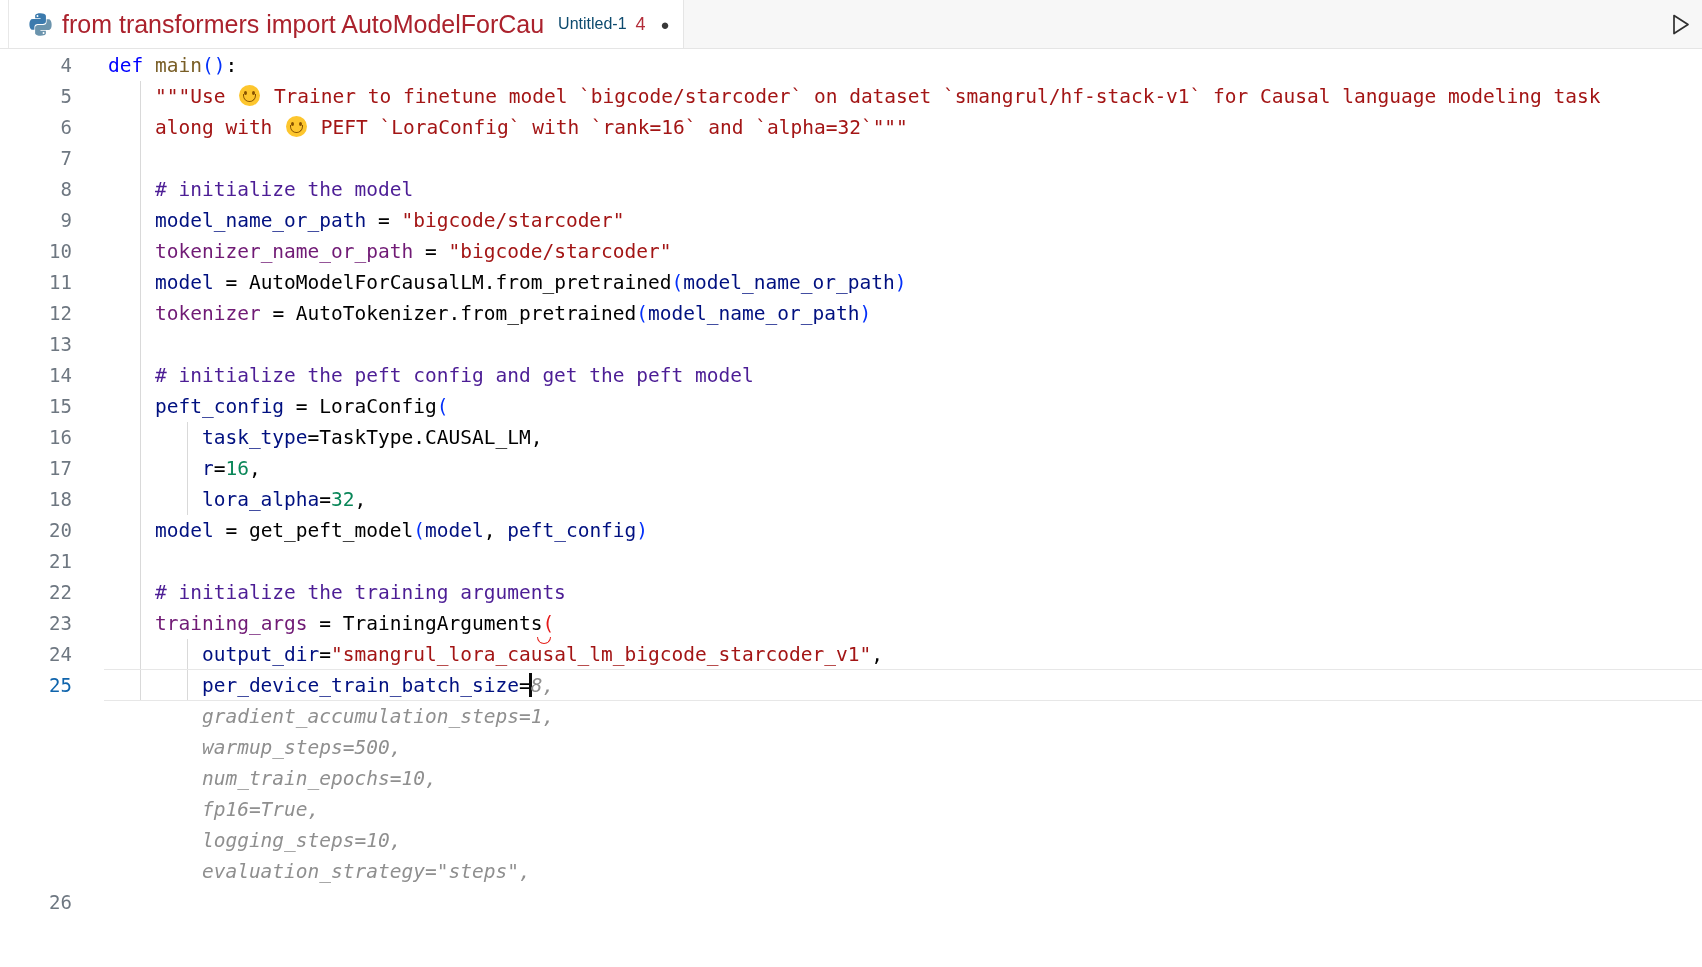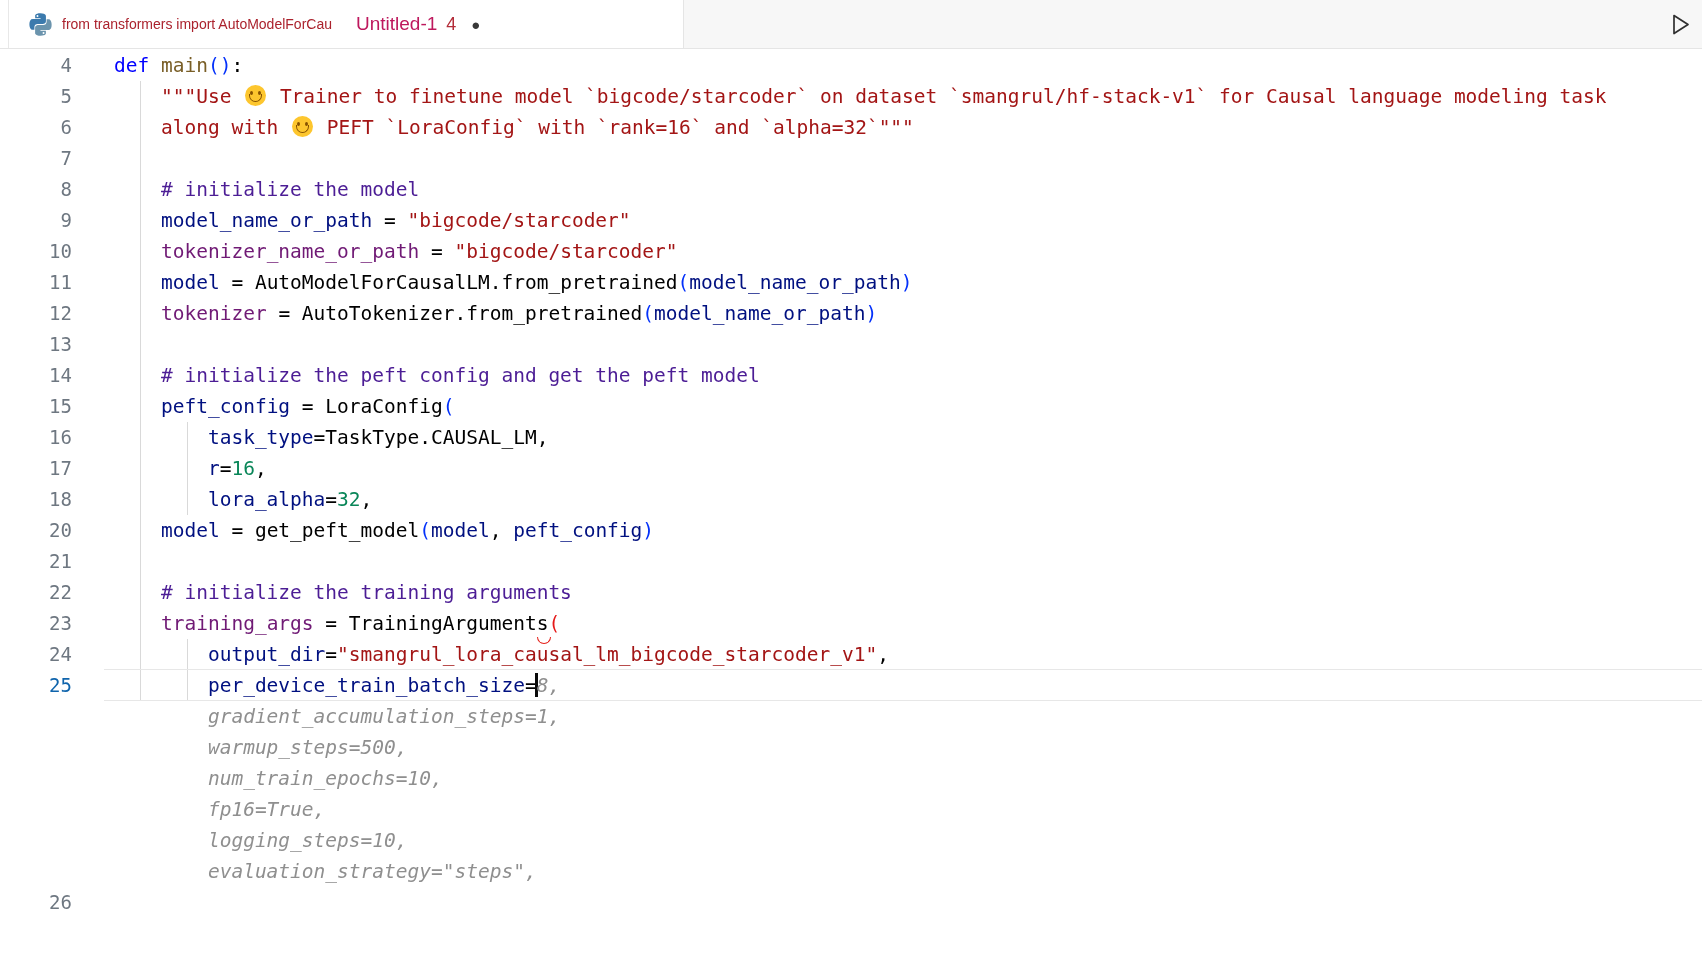--- a/index.html
+++ b/index.html
@@ -2,32 +2,32 @@
 <html><head>
 <meta charset="utf-8">
 <style>
   html,body{margin:0;padding:0}
   body{width:1702px;height:967px;overflow:hidden;background:#ffffff;font-family:"Liberation Sans",sans-serif}
 
   
   .tabbar{position:relative;height:48px;background:#f7f7f7;border-bottom:1px solid #e5e5e5;display:flex;align-items:stretch}
   .tabbar-leftpad{width:8px;background:#ffffff;border-right:1px solid #e8e8e8}
   .tab{width:638px;background:#ffffff;border-right:1px solid #e5e5e5;display:flex;align-items:center;padding:0 16px 0 20px;cursor:pointer}
-  .tab-title{color:#ab222d;font-size:14px;margin-left:10px;white-space:nowrap}
-  .tab-desc{color:#be185d;font-size:19px;margin-left:24px;white-space:nowrap}
+  .tab-title{color:#ab222d;font-size:25px;margin-left:10px;white-space:nowrap}
+  .tab-desc{color:#0c4a6e;font-size:16px;margin-left:14px;white-space:nowrap}
   .tab-badge{color:#b32c38;font-size:18px;margin-left:9px}
   .tab-dirty{color:#383838;font-size:15px;margin-left:15px}
   .run-btn{margin-left:auto;display:flex;align-items:center;padding-right:11px}
 
   
   .editor{position:relative;font-family:"DejaVu Sans Mono",monospace;font-size:19.5px;padding-top:1px}
   .row{position:relative;height:31px;line-height:31px;white-space:pre}
   .num{position:absolute;left:0;top:0;width:72px;text-align:right;color:#6e7781;font-size:19px}
   .num.active{color:#0f64ac}
-  .code{position:absolute;left:114px;top:0;white-space:pre}
+  .code{position:absolute;left:108px;top:0;white-space:pre}
   .guide{position:absolute;top:0;bottom:0;width:1px;background:#d9d9d9}
   .g1{left:140px}.g2{left:187px}
   .row.current::before,.row.current::after{content:'';position:absolute;left:104px;right:0;height:0;border-top:1px solid #e7e7e7}
   .row.current::before{top:-1px}
   .row.current::after{bottom:0}
 
   
   .kw{color:#0000ff}
   .fn{color:#795e26}
   .str{color:#a31515}

